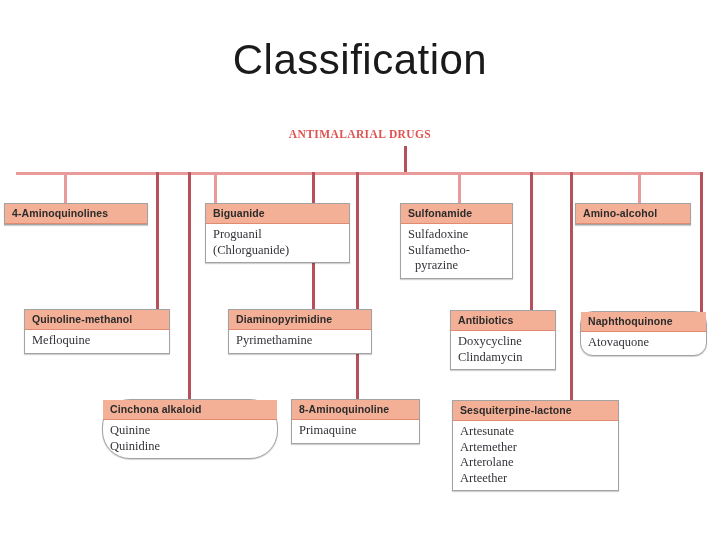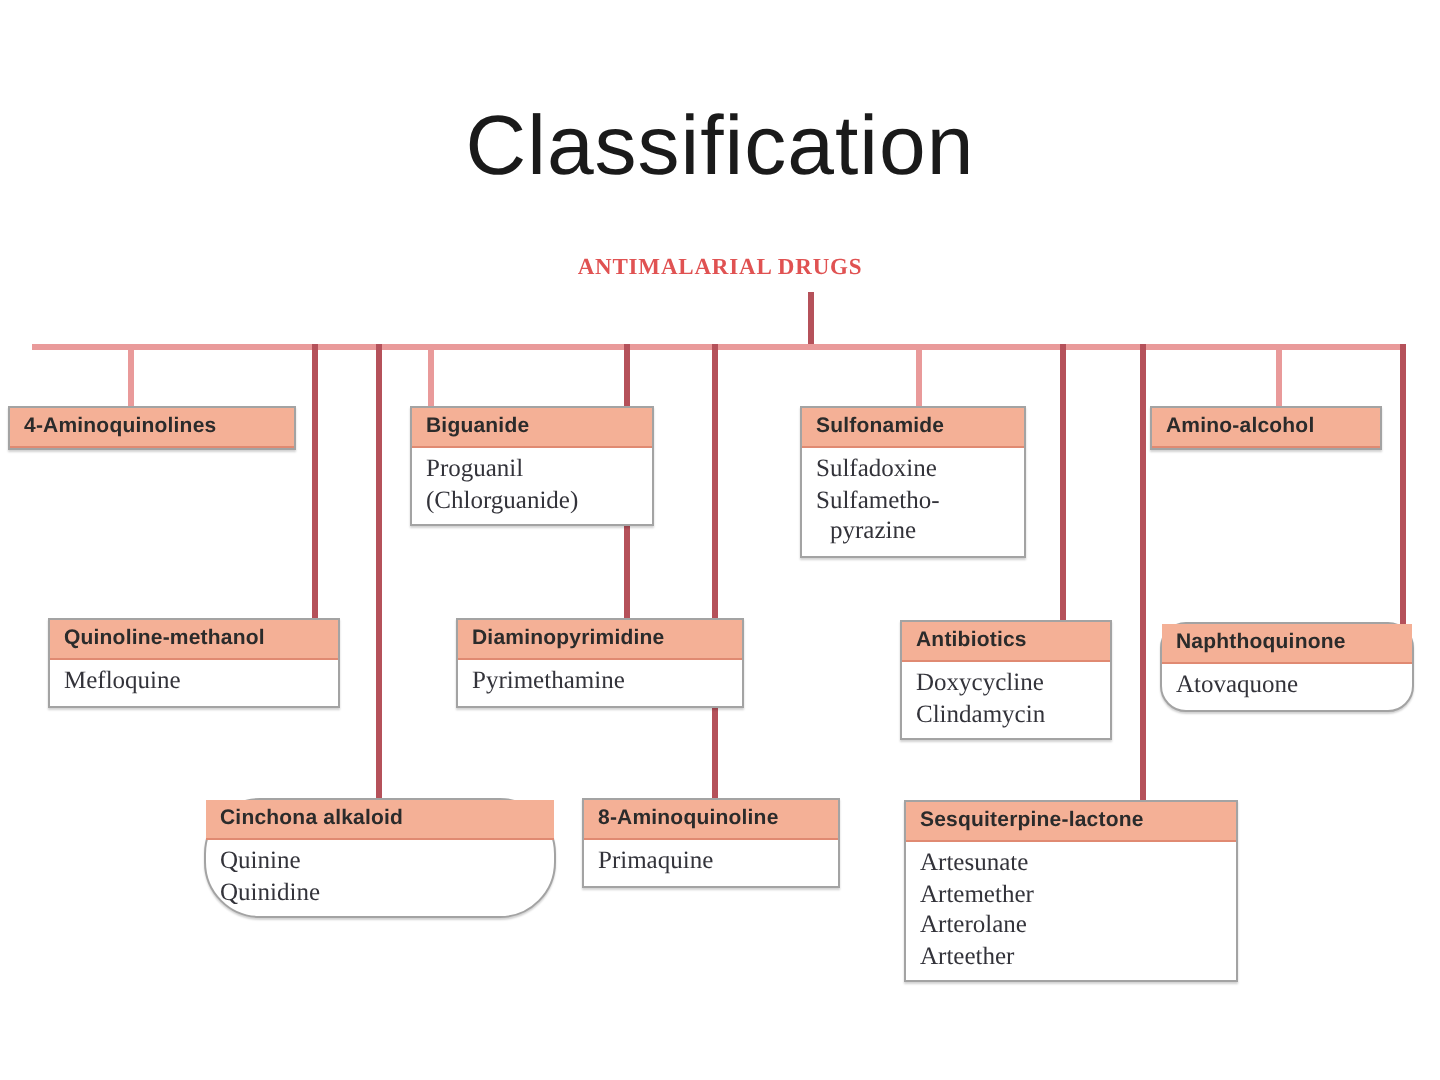--- a/index.html
+++ b/index.html
@@ -19,21 +19,20 @@
     position: absolute;
     left: 0;
     top: 36px;
     width: 720px;
     text-align: center;
     font-size: 42px;
     font-weight: 400;
     color: #1a1a1a;
     letter-spacing: 0.5px;
     font-family: "Liberation Sans", sans-serif;
-    margin-top: 13px;
   }
   #root-label {
     position: absolute;
     left: 0;
     top: 128px;
     width: 720px;
     text-align: center;
     font-size: 11.5px;
     font-weight: bold;
     color: #e05252;
@@ -102,21 +101,21 @@
   <div class="line-v line-soft" style="left:458px; top:172px; height:32px;"></div>
   <div class="line-v" style="left:530px; top:172px; height:139px;"></div>
   <div class="line-v" style="left:570px; top:172px; height:228px;"></div>
   <div class="line-v line-soft" style="left:638px; top:172px; height:32px;"></div>
   <div class="line-v" style="left:700px; top:172px; height:140px;"></div>
 
   <div class="node" style="left:4px; top:203px; width:144px;">
     <div class="node-head">4-Aminoquinolines</div>
   </div>
 
-  <div class="node" style="left:205px; top:203px; width:122px;">
+  <div class="node" style="left:205px; top:203px; width:145px;">
     <div class="node-head">Biguanide</div>
     <div class="node-body">
       <div>Proguanil</div>
       <div>(Chlorguanide)</div>
     </div>
   </div>
 
   <div class="node" style="left:400px; top:203px; width:113px;">
     <div class="node-head">Sulfonamide</div>
     <div class="node-body">

